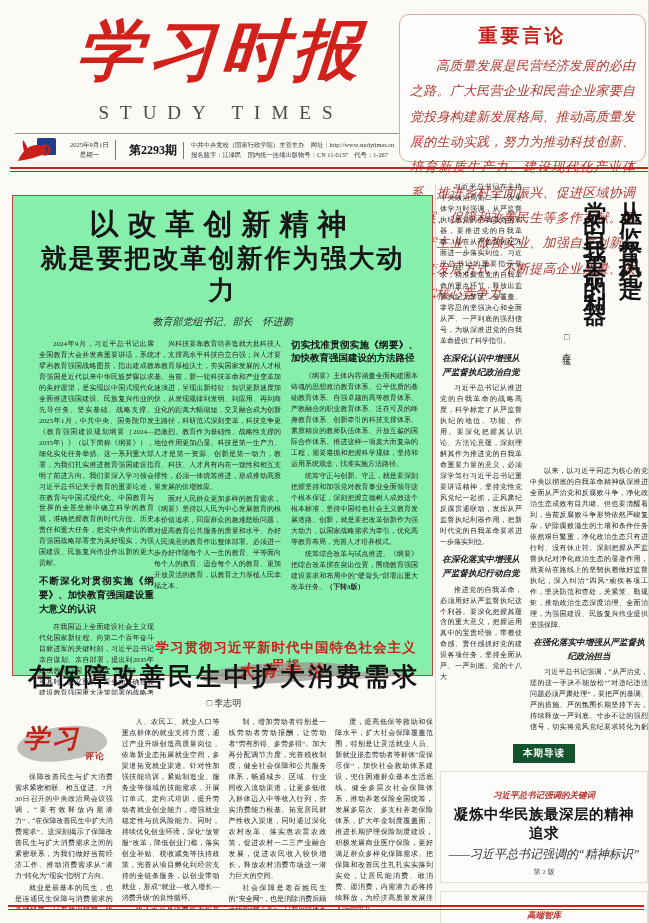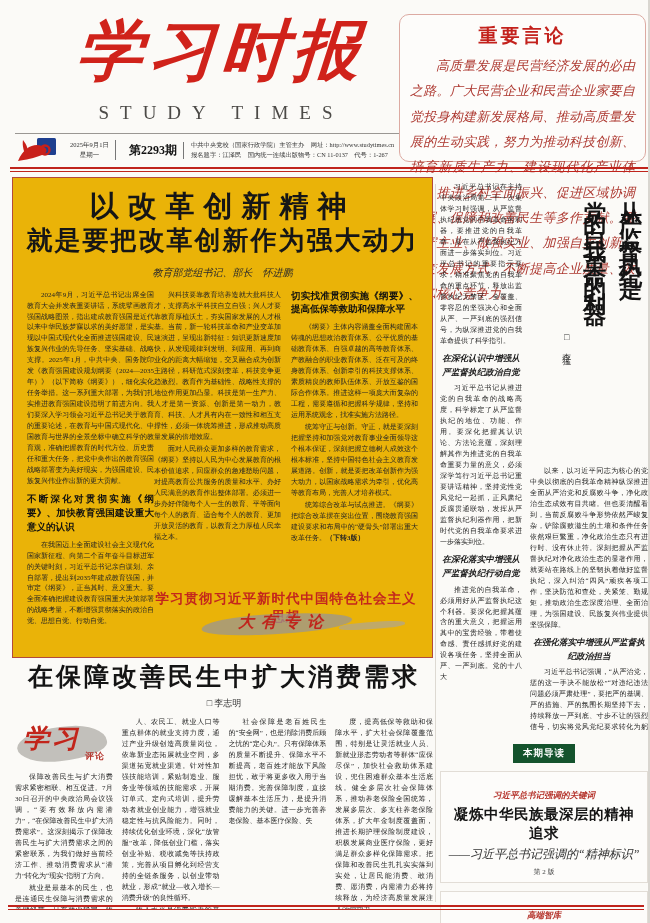--- a/index.html
+++ b/index.html
@@ -23,22 +23,22 @@
       border-radius:10px;background:#fdfcfa;box-sizing:border-box;padding:6px 10px 20px;}
   .q-title{text-align:center;font-size:19px;font-weight:900;color:#c3211c;letter-spacing:3px;margin:2px 0 4px;}
   .q-body{font-size:13px;line-height:1.95;color:#ad3830;text-align:justify;font-style:italic;text-indent:2em;}
   
   .red-rule-top{position:absolute;left:10px;top:167px;width:638px;height:5px;
       border-top:2.5px solid #c0241c;border-bottom:1px solid #c0241c;box-sizing:border-box;}
   .red-rule-bottom{position:absolute;left:8px;top:905px;width:636px;height:5px;
       border-top:2px solid #c0241c;border-bottom:1px solid #c0241c;box-sizing:border-box;}
   .vdivider{position:absolute;left:435px;top:184px;width:1px;height:718px;background:#ddd9d2;}
   
-  .mainbox{position:absolute;left:12px;top:177px;width:421px;height:481px;border:1.5px solid #b24a3c;
-      box-sizing:border-box;background:#eab308;padding:12px 2px 6px;}
+  .mainbox{position:absolute;left:12px;top:195px;width:421px;height:481px;border:1.5px solid #b24a3c;
+      box-sizing:border-box;background:#86efac;padding:12px 14px 6px;}
   .m-h1{text-align:center;font-size:29px;font-weight:900;letter-spacing:9px;line-height:1.15;color:#161616;}
   .m-h2{text-align:center;font-size:26px;font-weight:900;letter-spacing:2px;line-height:1.2;color:#161616;margin-top:2px;}
   .m-byline{text-align:center;font-size:10px;font-style:italic;color:#2b2b2b;margin-top:9px;}
   .main-cols{display:flex;gap:0;margin-top:10px;margin-left:12px;}
   .mc{width:127px;overflow:hidden;}
   .mc1{height:356px;}
   .mcol-right{width:264px;}
   .mc-row{display:flex;gap:10px;}
   .mc23{height:294px;}
   .t7{font-size:7px;line-height:1.57;text-align:justify;color:#242424;}
@@ -130,21 +130,21 @@
         <div class="sub-b">不断深化对贯彻实施《纲要》、加快教育强国建设重大意义的认识</div>
         <p>在我国迈上全面建设社会主义现代化国家新征程、向第二个百年奋斗目标进军的关键时刻，习近平总书记亲自谋划、亲自部署，提出到2035年建成教育强国，并审定《纲要》，正当其时、意义重大。要全面准确把握建设教育强国重大决策部署的战略考量，不断增强贯彻落实的政治自觉、思想自觉、行动自觉。</p>
       </div>
       <div class="mcol-right">
         <div class="mc-row">
           <div class="mc mc23 t7">
             <p>兴科技要靠教育培养造就大批科技人才，支撑高水平科技自立自强；兴人才要靠教育厚植沃土，夯实国家发展的人才根基。当前，新一轮科技革命和产业变革加速演进，呈现出新特征：知识更新速度加快，从发现规律到发明、到应用、再到商业化的距离大幅缩短，交叉融合成为创新主路径，科研范式深刻变革，科技竞争更趋激烈。教育作为基础性、战略性支撑的地位作用更加凸显。科技是第一生产力、人才是第一资源、创新是第一动力，教育、科技、人才具有内在一致性和相互支撑性，必须一体统筹推进，形成推动高质量发展的倍增效应。</p>
             <p>面对人民群众更加多样的教育需求，《纲要》坚持以人民为中心发展教育的根本价值追求，回应群众的急难愁盼问题，对提高教育公共服务的质量和水平、办好人民满意的教育作出整体部署。必须进一步办好伴随每个人一生的教育、平等面向每个人的教育、适合每个人的教育、更加开放灵活的教育，以教育之力厚植人民幸福之本。</p>
           </div>
           <div class="mc mc23 t7">
-            <div class="sub-b" style="margin-top:0;">切实找准贯彻实施《纲要》、提高低保等救助和保障水平</div>
+            <div class="sub-b" style="margin-top:0;">切实找准贯彻实施《纲要》、加快教育强国建设的方法路径</div>
             <p>《纲要》主体内容涵盖全面构建固本铸魂的思想政治教育体系、公平优质的基础教育体系、自强卓越的高等教育体系、产教融合的职业教育体系、泛在可及的终身教育体系、创新牵引的科技支撑体系、素质精良的教师队伍体系、开放互鉴的国际合作体系。推进这样一项庞大而复杂的工程，需要遵循和把握科学规律，坚持和运用系统观念，找准实施方法路径。</p>
             <p>统筹守正与创新。守正，就是要深刻把握坚持和加强党对教育事业全面领导这个根本保证，深刻把握立德树人成效这个根本标准，坚持中国特色社会主义教育发展道路。创新，就是要把改革创新作为强大动力，以国家战略需求为牵引，优化高等教育布局，完善人才培养模式。</p>
             <p><span>统筹综合改革与试点推进。《纲要》把综合改革摆在突出位置，围绕教育强国建设要求和布局中的“硬骨头”部署出重大改革任务。</span><span class="turn">（下转3版）</span></p>
           </div>
         </div>
         <div class="banner">
           <div class="banner-l1">学习贯彻习近平新时代中国特色社会主义思想</div>
           <div class="banner-swash"></div>
           <div class="banner-swash2"></div>
           <div class="banner-l2">大有专论</div>
@@ -188,20 +188,21 @@
           <div class="stamp-t2">评论</div>
         </div>
         <p>保障改善民生与扩大消费需求紧密相联、相互促进。7月30日召开的中央政治局会议强调，“要有效释放内需潜力”，“在保障改善民生中扩大消费需求”。这深刻揭示了保障改善民生与扩大消费需求之间的紧密联系，为我们做好当前经济工作、推动消费需求从“潜力”转化为“现实”指明了方向。</p>
         <p>就业是最基本的民生，也是连通民生保障与消费需求的关键纽带。只有就业稳定、收入稳定，劳动者才能消除“后顾之忧”，从“谨慎储蓄”转向“敢于消费”“放心消费”。社会政策要兜住兜牢民生底线，稳住就业这个最大的民生，坚决落实就业优先战略，将稳就业作为经济工作的重要目标。加大对高校毕业生、退役军</p>
       </div>
       <div class="bc t7">
         <p>人、农民工、就业人口等重点群体的就业支持力度，通过产业升级创造高质量岗位，依靠新业态拓展就业空间，多渠道拓宽就业渠道。针对性加强技能培训，紧贴制造业、服务业等领域的技能需求，开展订单式、定向式培训，提升劳动者就业创业能力，增强就业稳定性与抗风险能力。同时，持续优化创业环境，深化“放管服”改革，降低创业门槛，落实创业补贴、税收减免等扶持政策，完善从项目孵化到经营支持的全链条服务，以创业带动就业，形成“就业—收入增长—消费升级”的良性循环。</p>
         <p>收入水平是消费能力的基础，稳定的收入预期是消费意愿的前提。只有居民收入稳步增长、未来收入预期稳定，才能消除“不敢消费”的顾虑，从“被动储蓄”转向“主动消费”。要深化收入分配制度改革，提高劳动报酬在初次分配中的比重，完善企业工资正常增长机</p>
       </div>
       <div class="bc t7">
+        <p>制，增加劳动者特别是一线劳动者劳动报酬，让劳动者“劳有所得、多劳多得”。加大再分配调节力度，完善税收制度，健全社会保障和公共服务体系，畅通城乡、区域、行业间收入流动渠道，让更多低收入群体迈入中等收入行列，夯实消费能力根基。拓宽居民财产性收入渠道，同时通过深化农村改革、落实惠农富农政策，促进农村一二三产业融合发展，促进农民收入较快增长，释放农村消费市场这一潜力巨大的空间。</p>
         <p>社会保障是老百姓民生的“安全网”，也是消除消费后顾之忧的“定心丸”。只有保障体系的质量不断提升、保障水平不断提高，老百姓才能放下风险担忧，敢于将更多收入用于当期消费。完善保障制度，直接缓解基本生活压力，是提升消费能力的关键。进一步完善养老保险、基本医疗保险、失</p>
       </div>
       <div class="bc t7">
         <p>度，提高低保等救助和保障水平，扩大社会保障覆盖范围，特别是让灵活就业人员、新就业形态劳动者等群体“应保尽保”，加快社会救助体系建设，兜住困难群众基本生活底线。健全多层次社会保障体系，推动养老保险全国统筹，发展多层次、多支柱养老保险体系，扩大年金制度覆盖面，推进长期护理保险制度建设，积极发展商业医疗保险，更好满足群众多样化保障需求。把保障和改善民生扎扎实实落到实处，让居民能消费、敢消费、愿消费，内需潜力必将持续释放，为经济高质量发展注入强劲动力。</p>
       </div>
     </div>
   </div>
 
   <div class="digest">
     <div class="dg-badge">本期导读</div>

